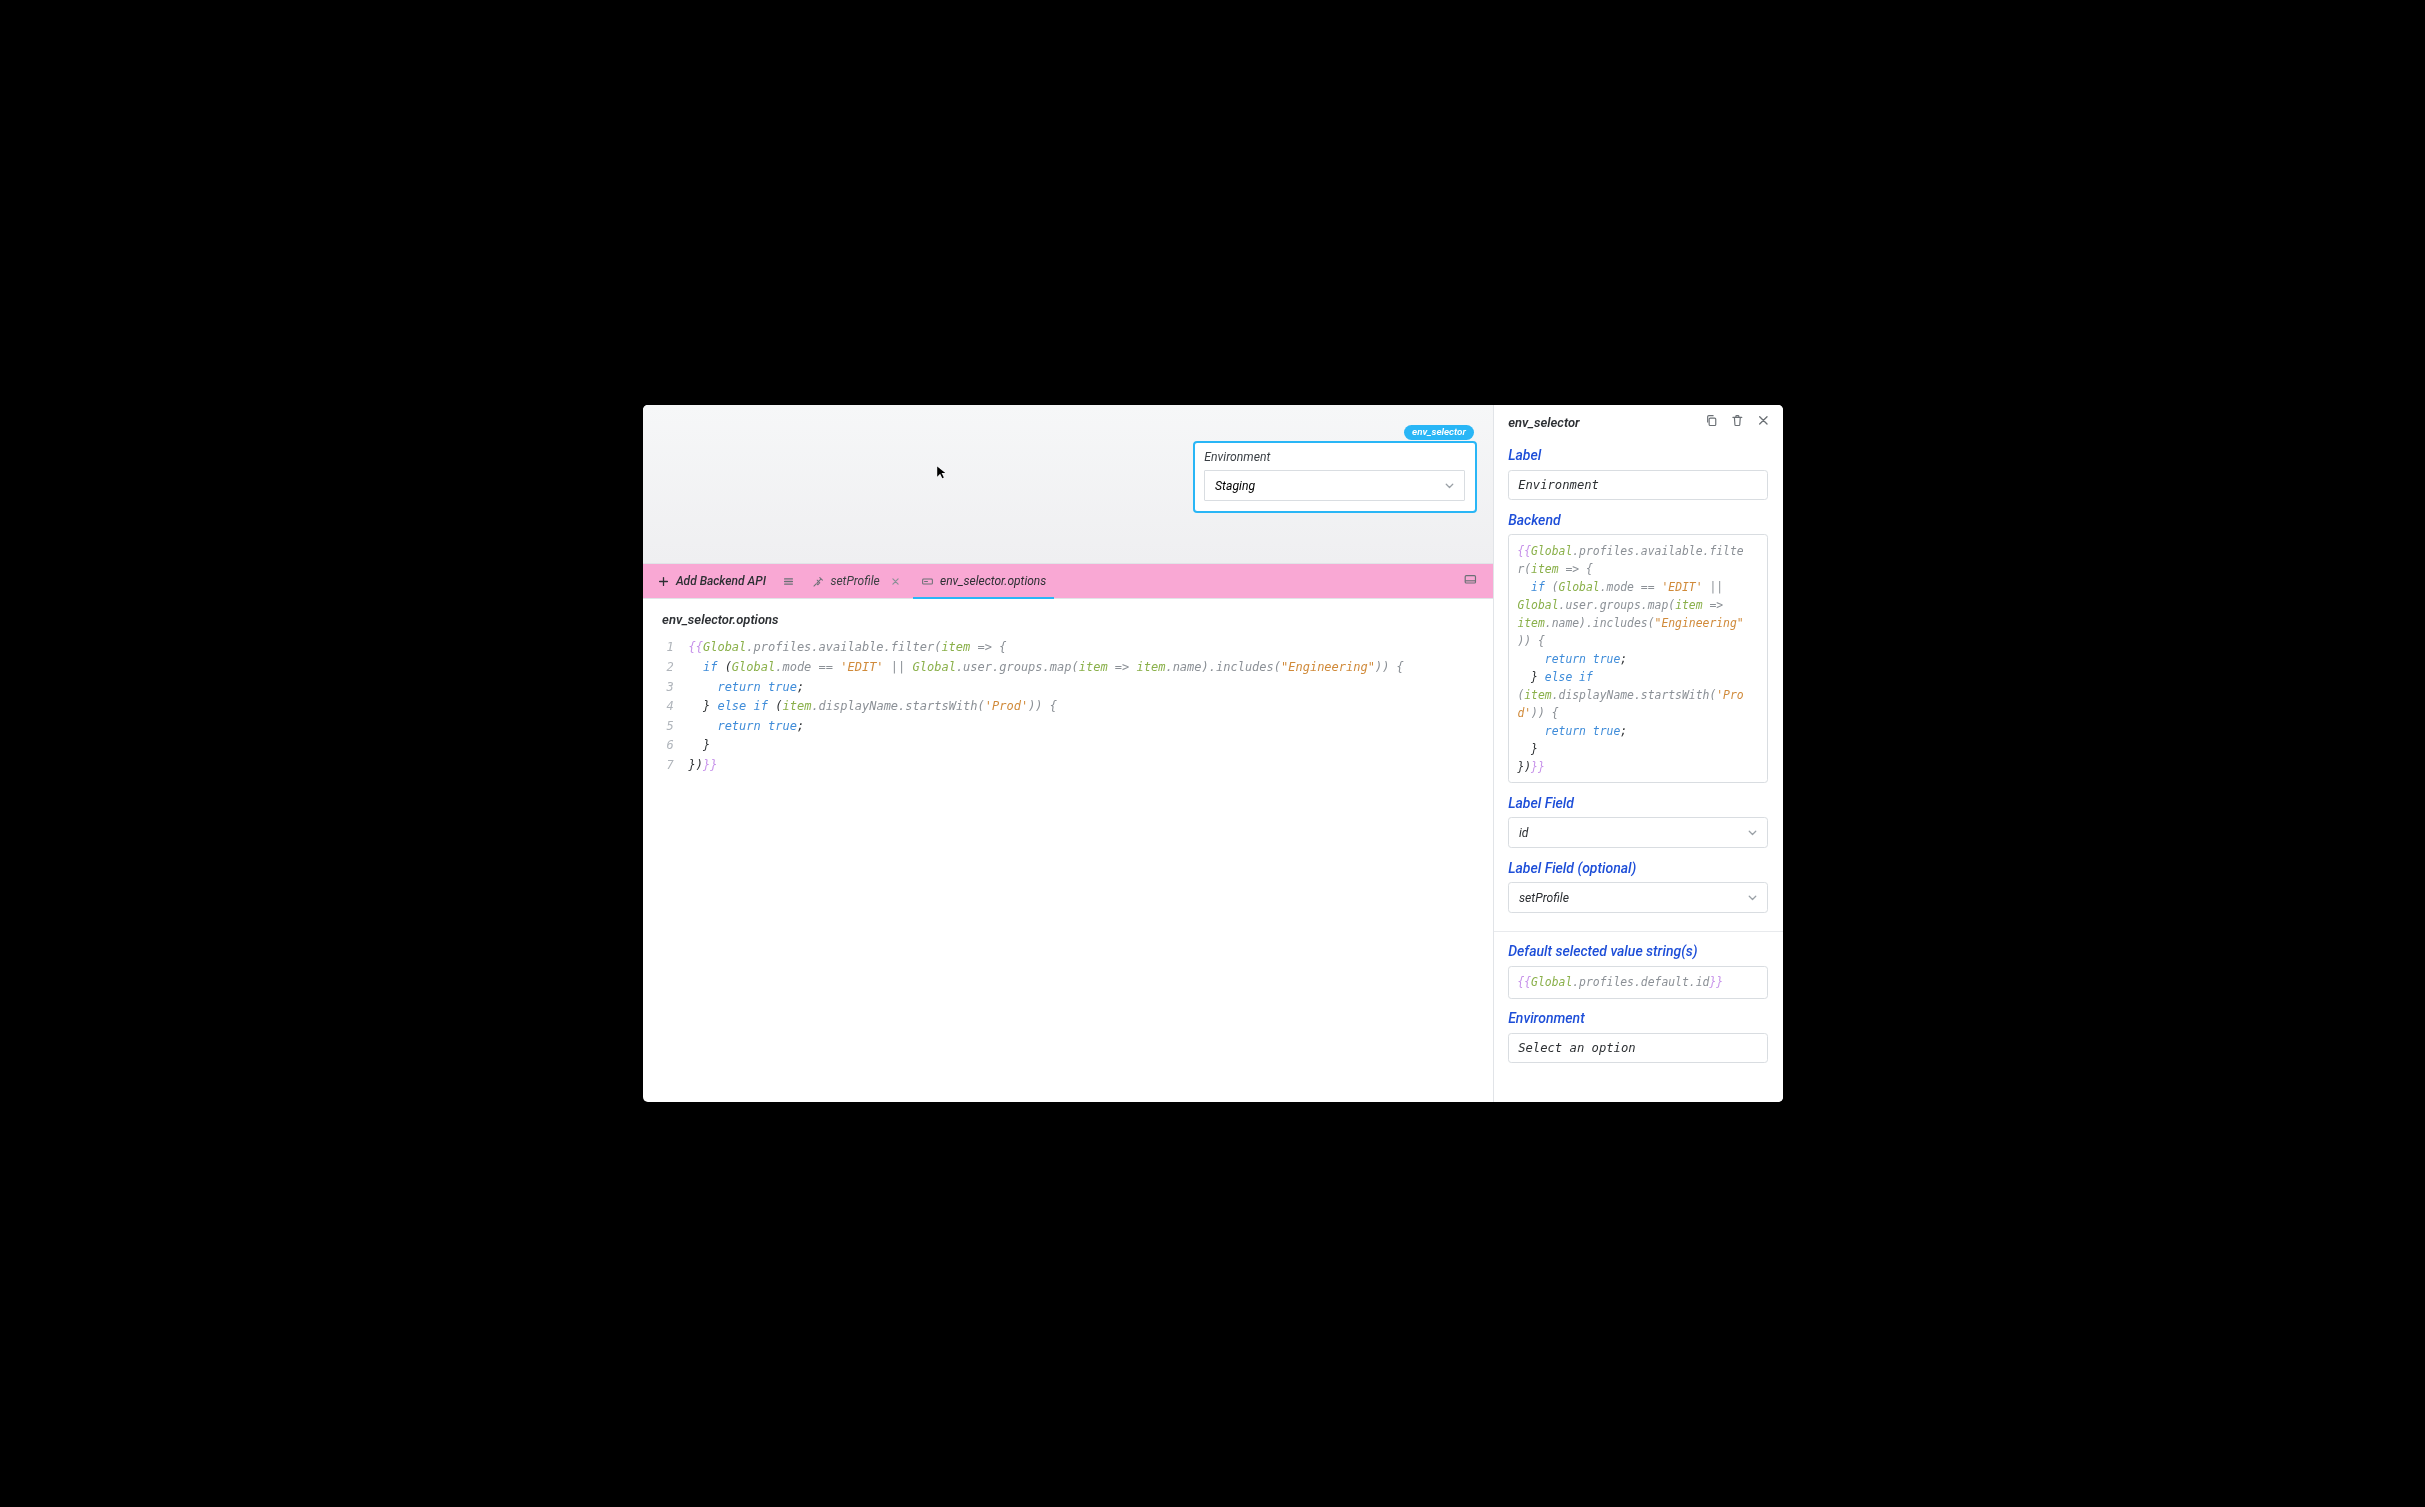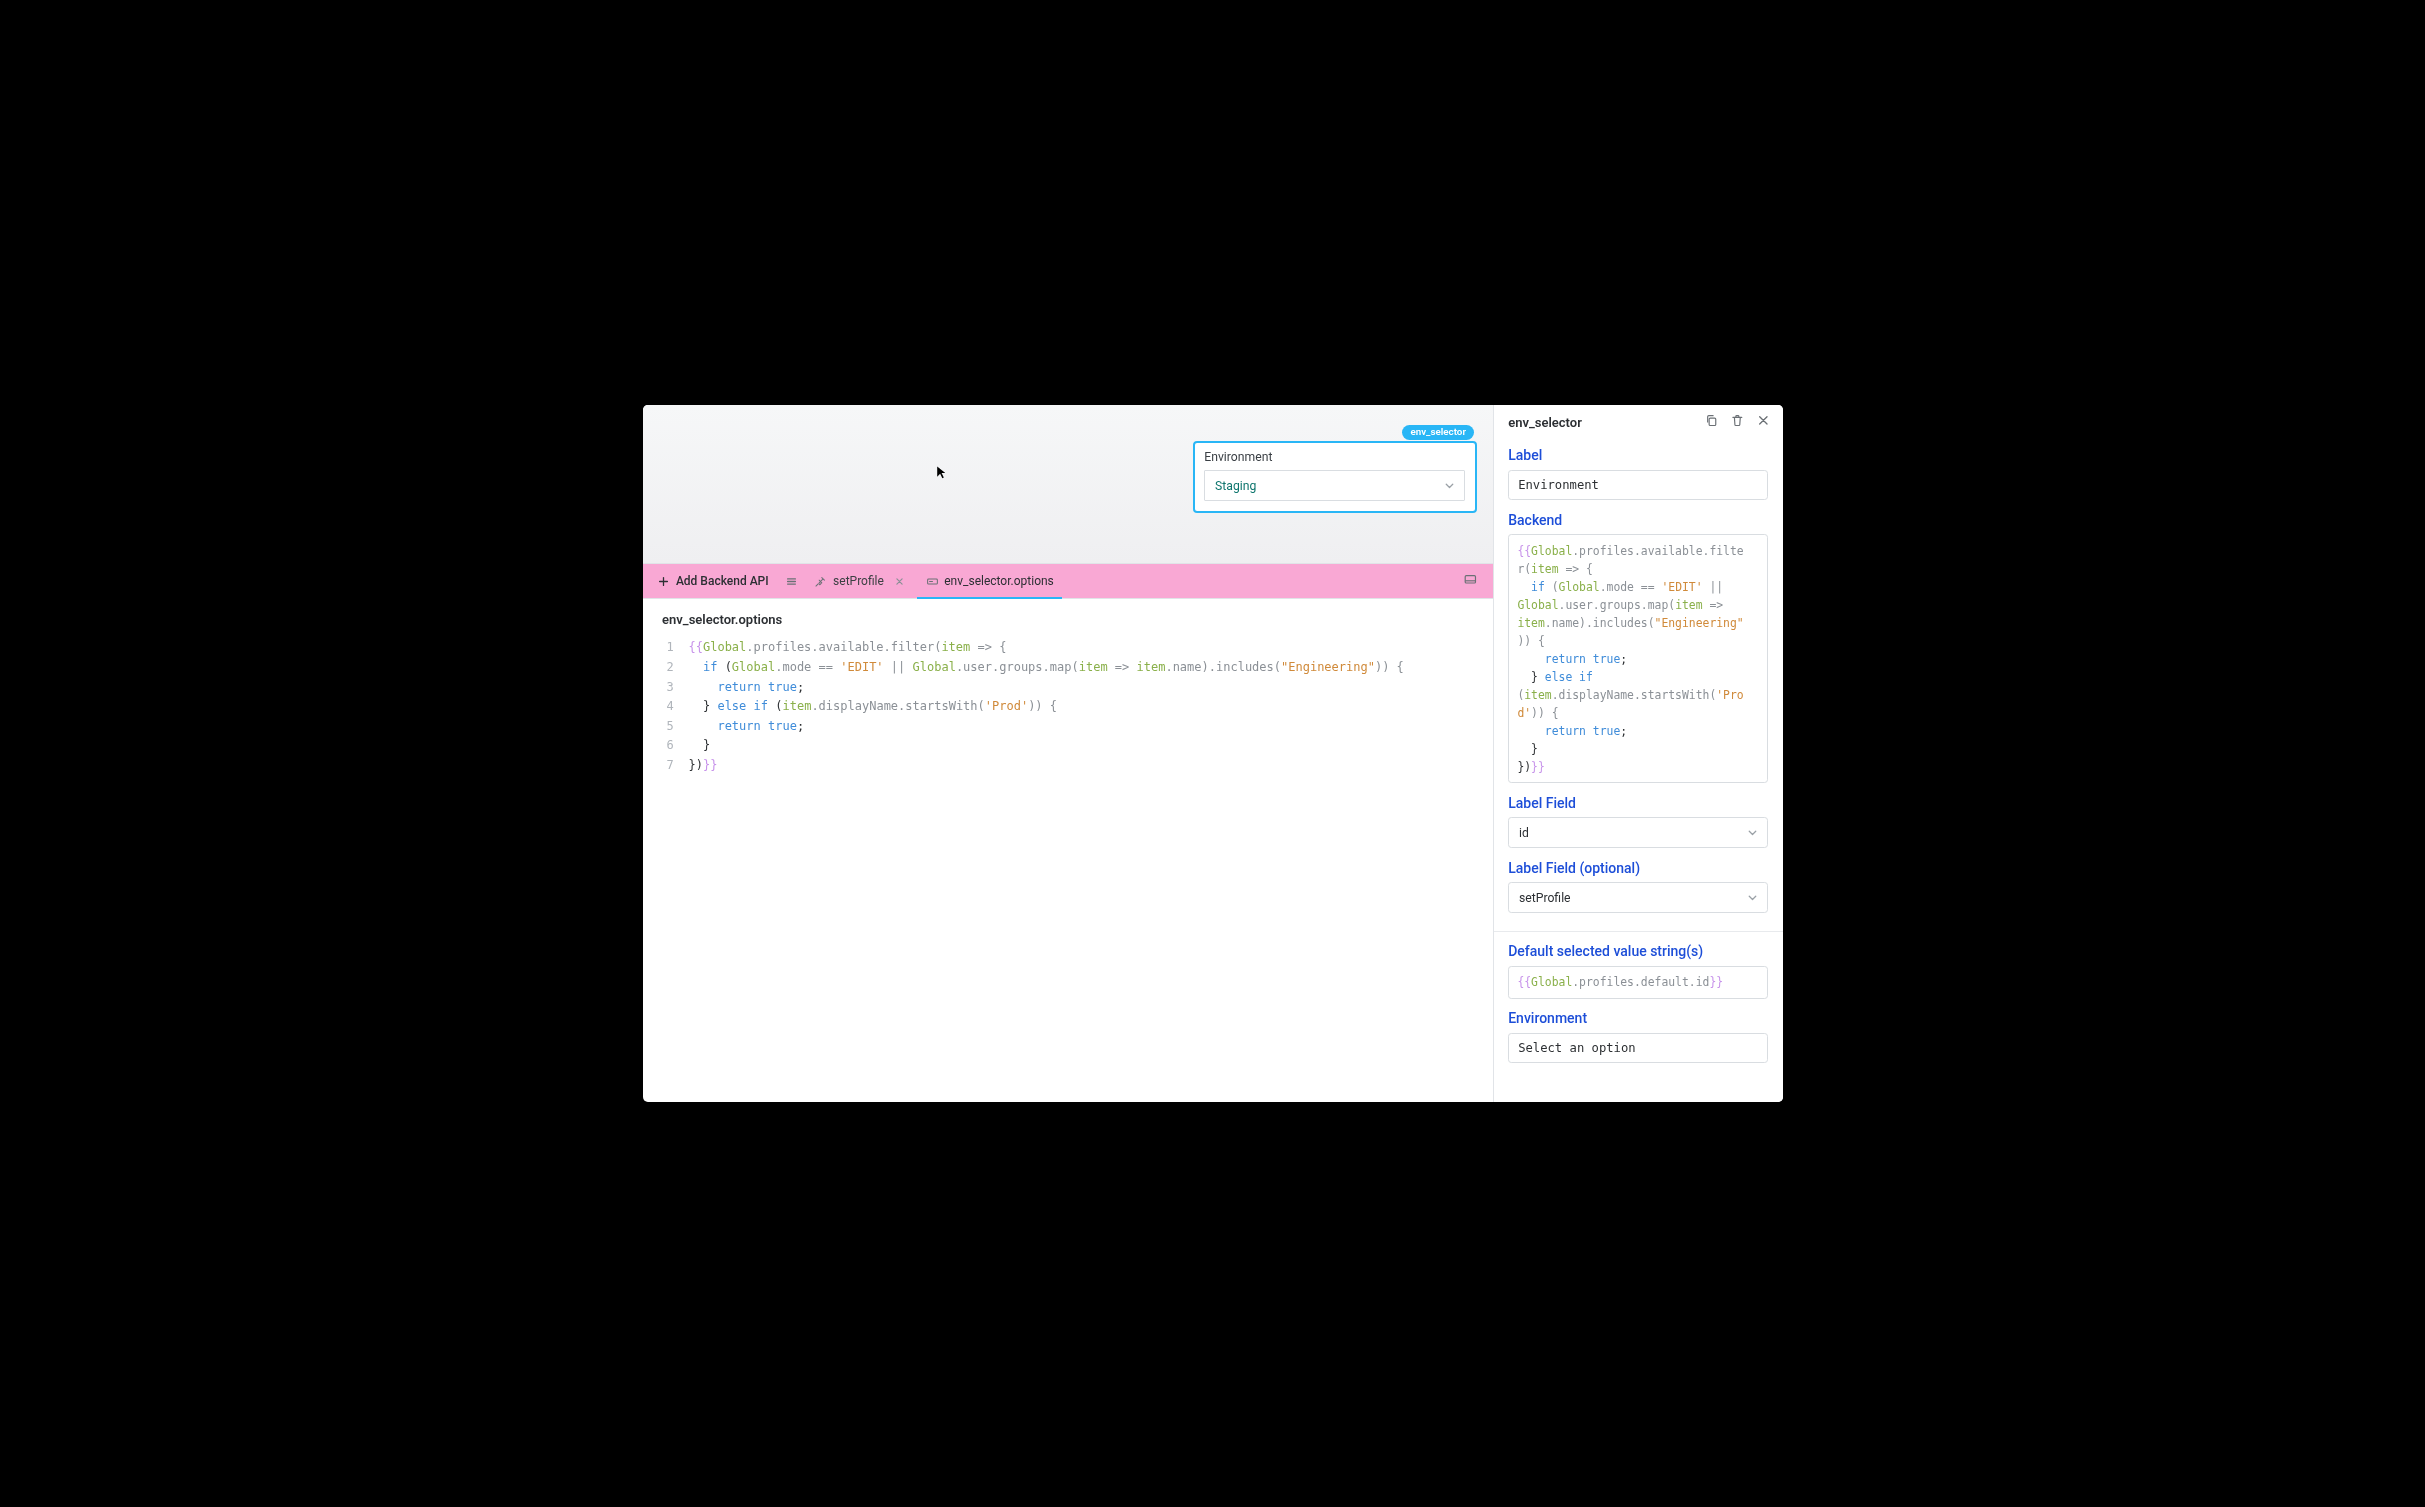--- a/index.html
+++ b/index.html
@@ -13,20 +13,21 @@
     height: 100vh;
   }
   .app-frame {
     width: 1140px;
     height: 697px;
     background: #fff;
     border-radius: 4.9px;
     overflow: hidden;
     display: flex;
     position: relative;
+    font-style: italic;
   }
   
   .main-col {
     flex: 1;
     display: flex;
     flex-direction: column;
     min-width: 0;
   }
   .canvas {
     flex: 0 0 158px;
@@ -64,21 +65,21 @@
     margin-bottom: 6.5px;
   }
   .comp-select {
     border: 0.8px solid #d9dde1;
     border-radius: 1px;
     height: 31px;
     display: flex;
     align-items: center;
     padding: 0 8.2px 0 9.8px;
     justify-content: space-between;
-    color: #0f766e;
+    color: #000000;
     font-size: 12.2px;
   }
   .cursor {
     position: absolute;
     top: 60px; left: 292px;
     width: 14.7px; height: 14.7px;
     pointer-events: none;
   }
 
   

